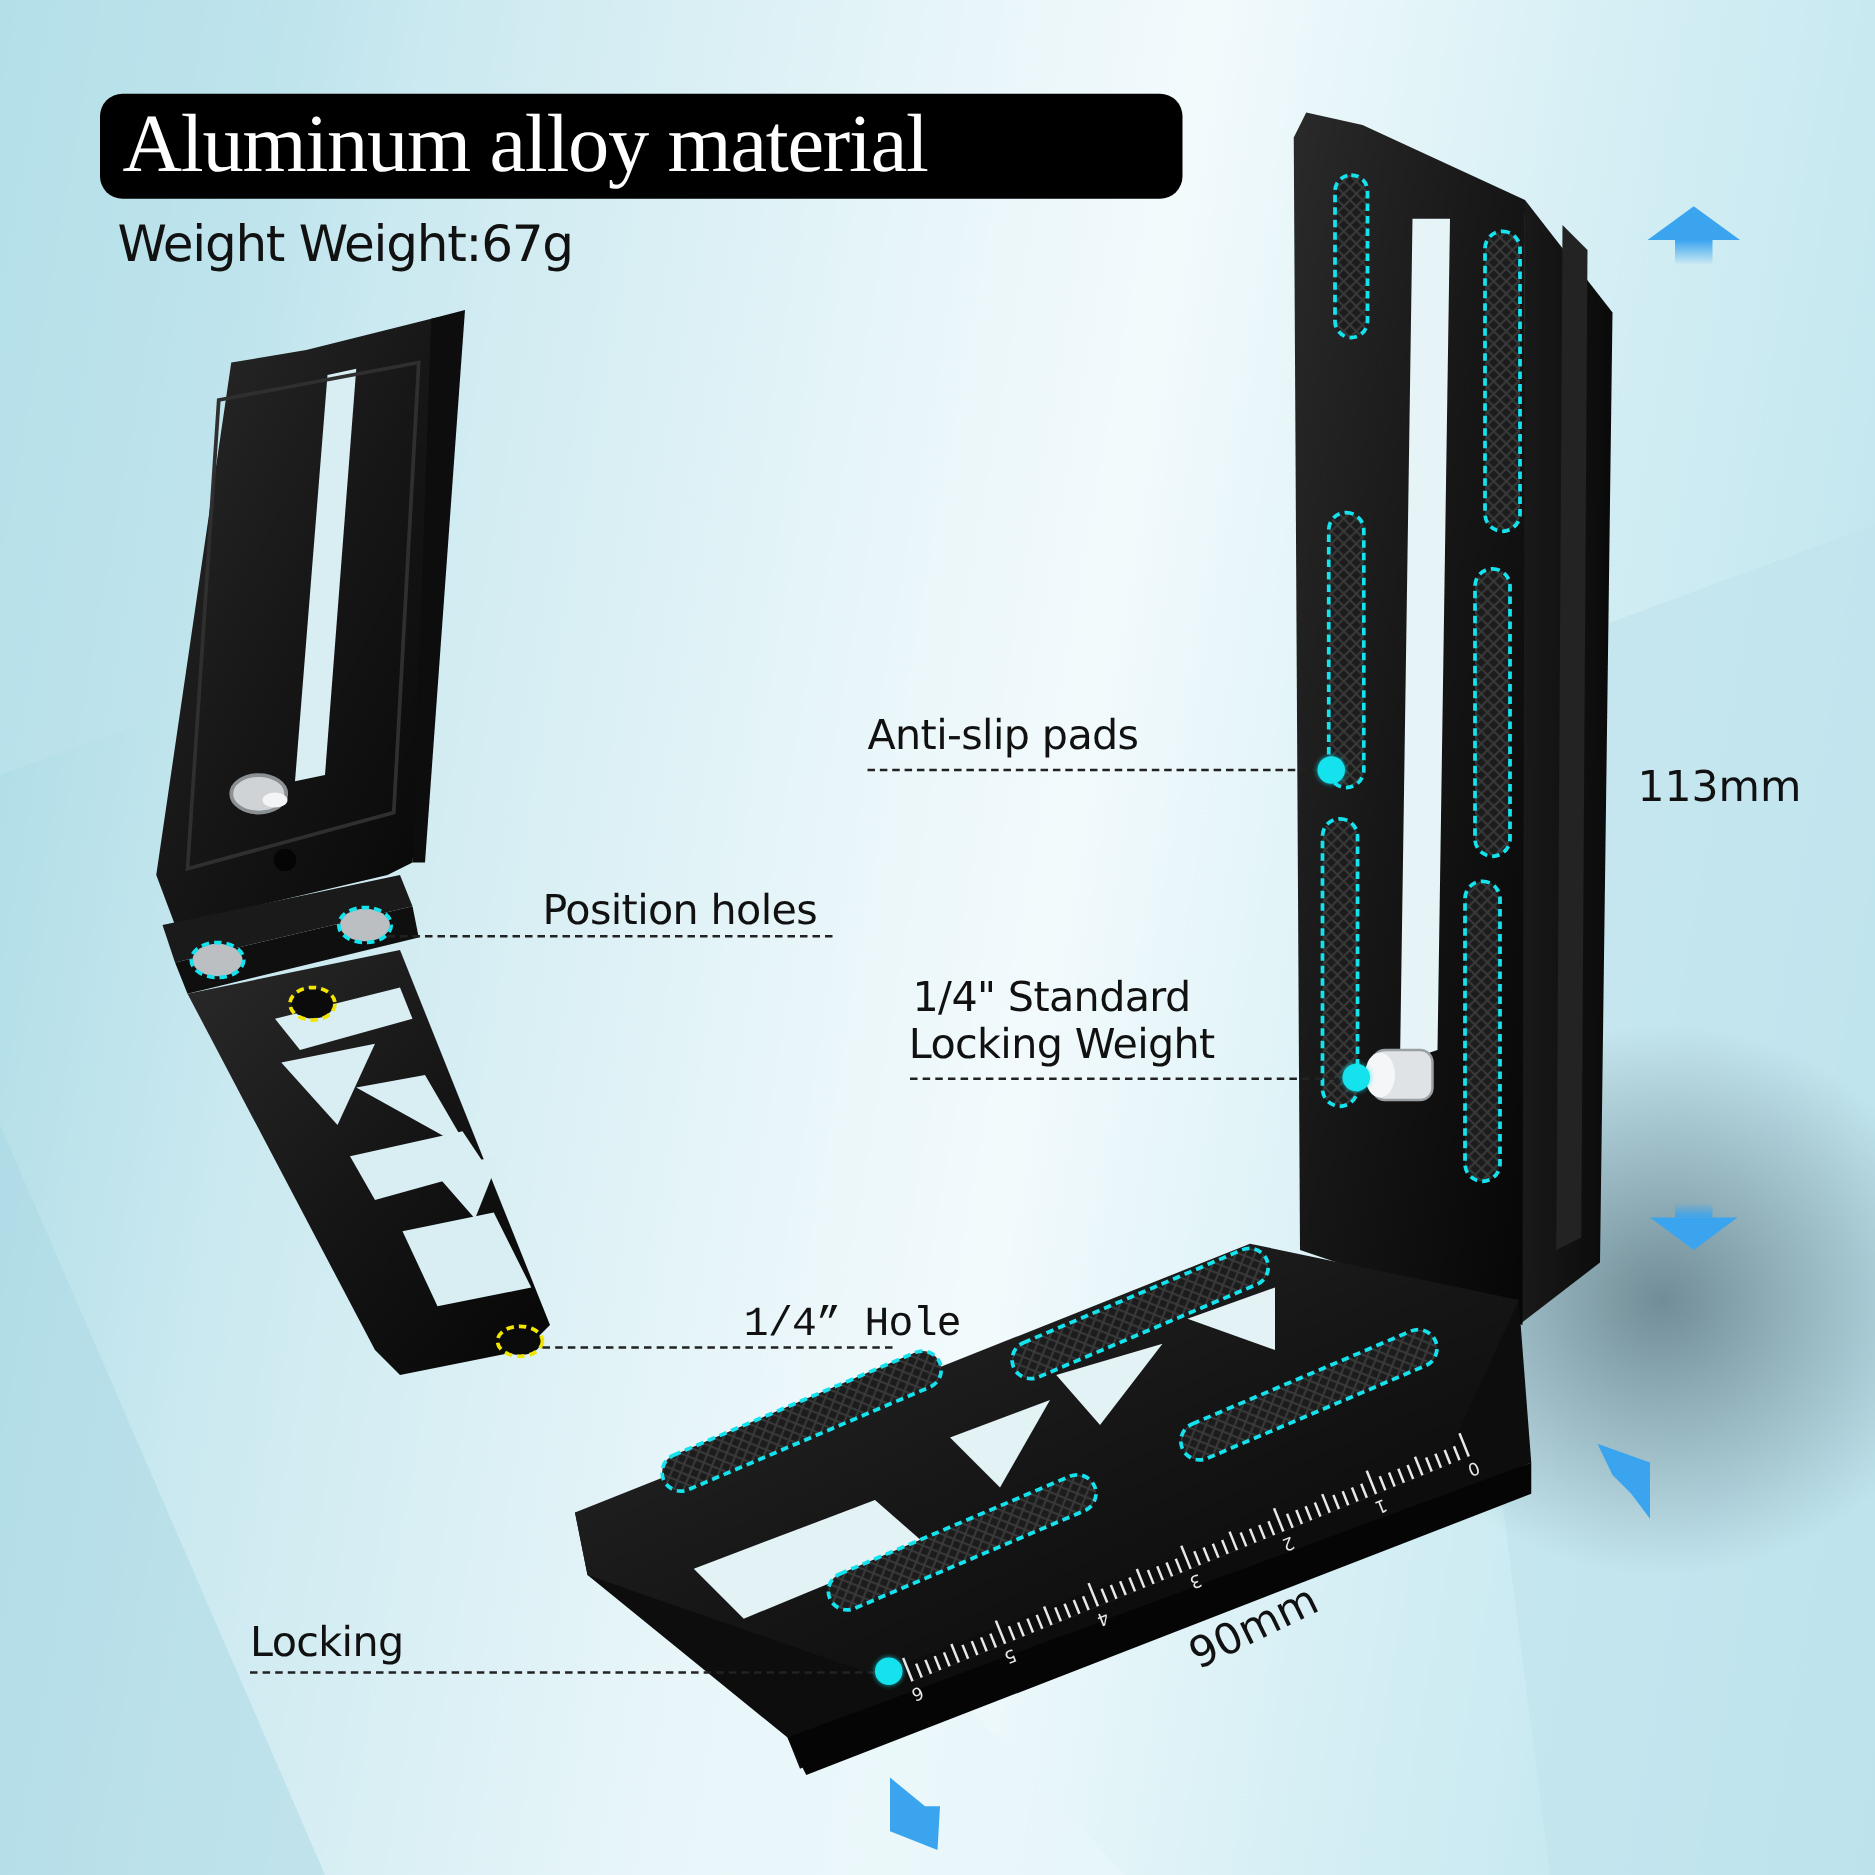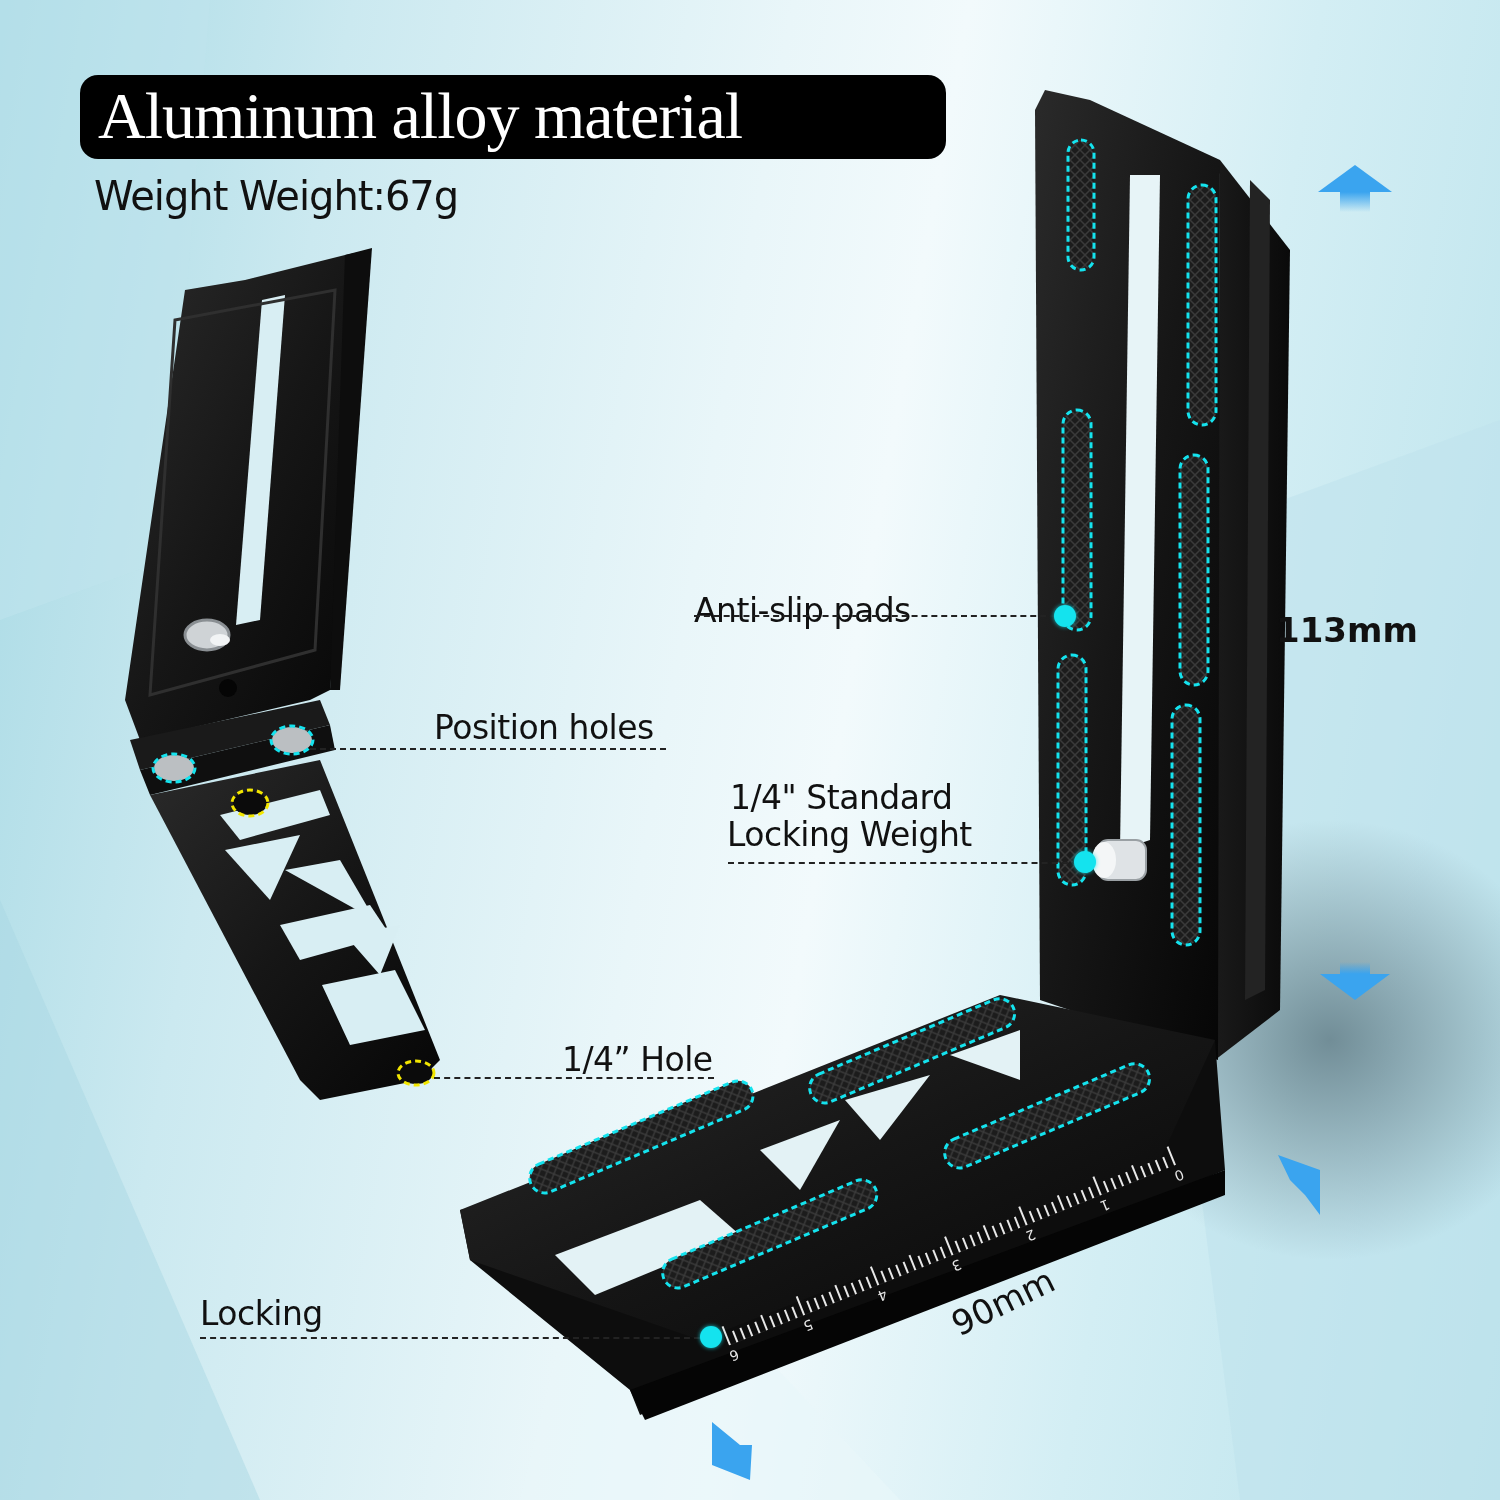--- a/index.html
+++ b/index.html
@@ -241,33 +241,33 @@
   </g>
   <g>
     <polygon points="712,1422 740,1445 752,1445 750,1480 712,1465" fill="#3aa4ef"></polygon>
   </g>
 </svg>
 
 <div class="title-pill"></div>
 <div class="title-text">Aluminum alloy material</div>
 <div class="subtitle">Weight Weight:67g</div>
 
-<div class="label" style="left:694px; top:568px;margin-top:23px;">Anti-slip pads</div>
+<div class="label" style="left:694px; top:568px;">Anti-slip pads</div>
 <div class="leader" style="left:694px; top:615px; width:362px;"></div>
 <div class="dot" style="left:1054px; top:605px;"></div>
 
 <div class="label" style="left:434px; top:708px;text-align:right;">Position holes</div>
 <div class="leader" style="left:310px; top:748px; width:356px;"></div>
 
 <div class="label" style="left:730px; top:778px;">1/4" Standard</div>
 <div class="label" style="left:727px; top:815px;">Locking Weight</div>
 <div class="leader" style="left:728px; top:862px; width:350px;"></div>
 <div class="dot" style="left:1074px; top:851px;"></div>
 
-<div class="label" style="left:562px; top:1040px;">1/4” Hole</div>
+<div class="label" style="left:595px; top:1040px;font-family:Liberation Mono, monospace;">1/4” Hole</div>
 <div class="leader" style="left:434px; top:1077px; width:280px;"></div>
 
 <div class="label" style="left:200px; top:1294px;">Locking</div>
 <div class="leader" style="left:200px; top:1337px; width:500px;"></div>
 <div class="dot" style="left:700px; top:1326px;"></div>
 
-<div class="dim" style="left:1276px; top:610px;font-weight:bold;">113mm</div>
+<div class="dim" style="left:1310px; top:610px;">113mm</div>
 <div class="dim" style="left:945px; top:1308px; transform: rotate(-26deg); transform-origin: left top;">90mm</div>
 
 </body></html>

